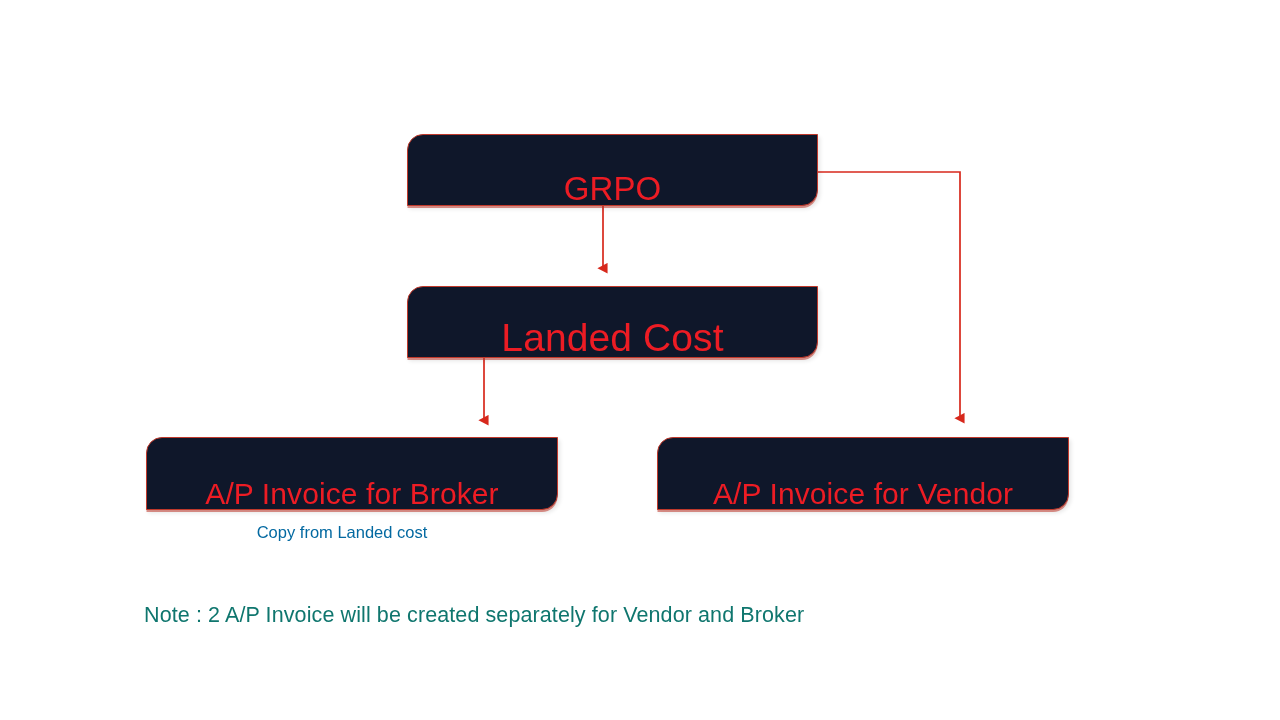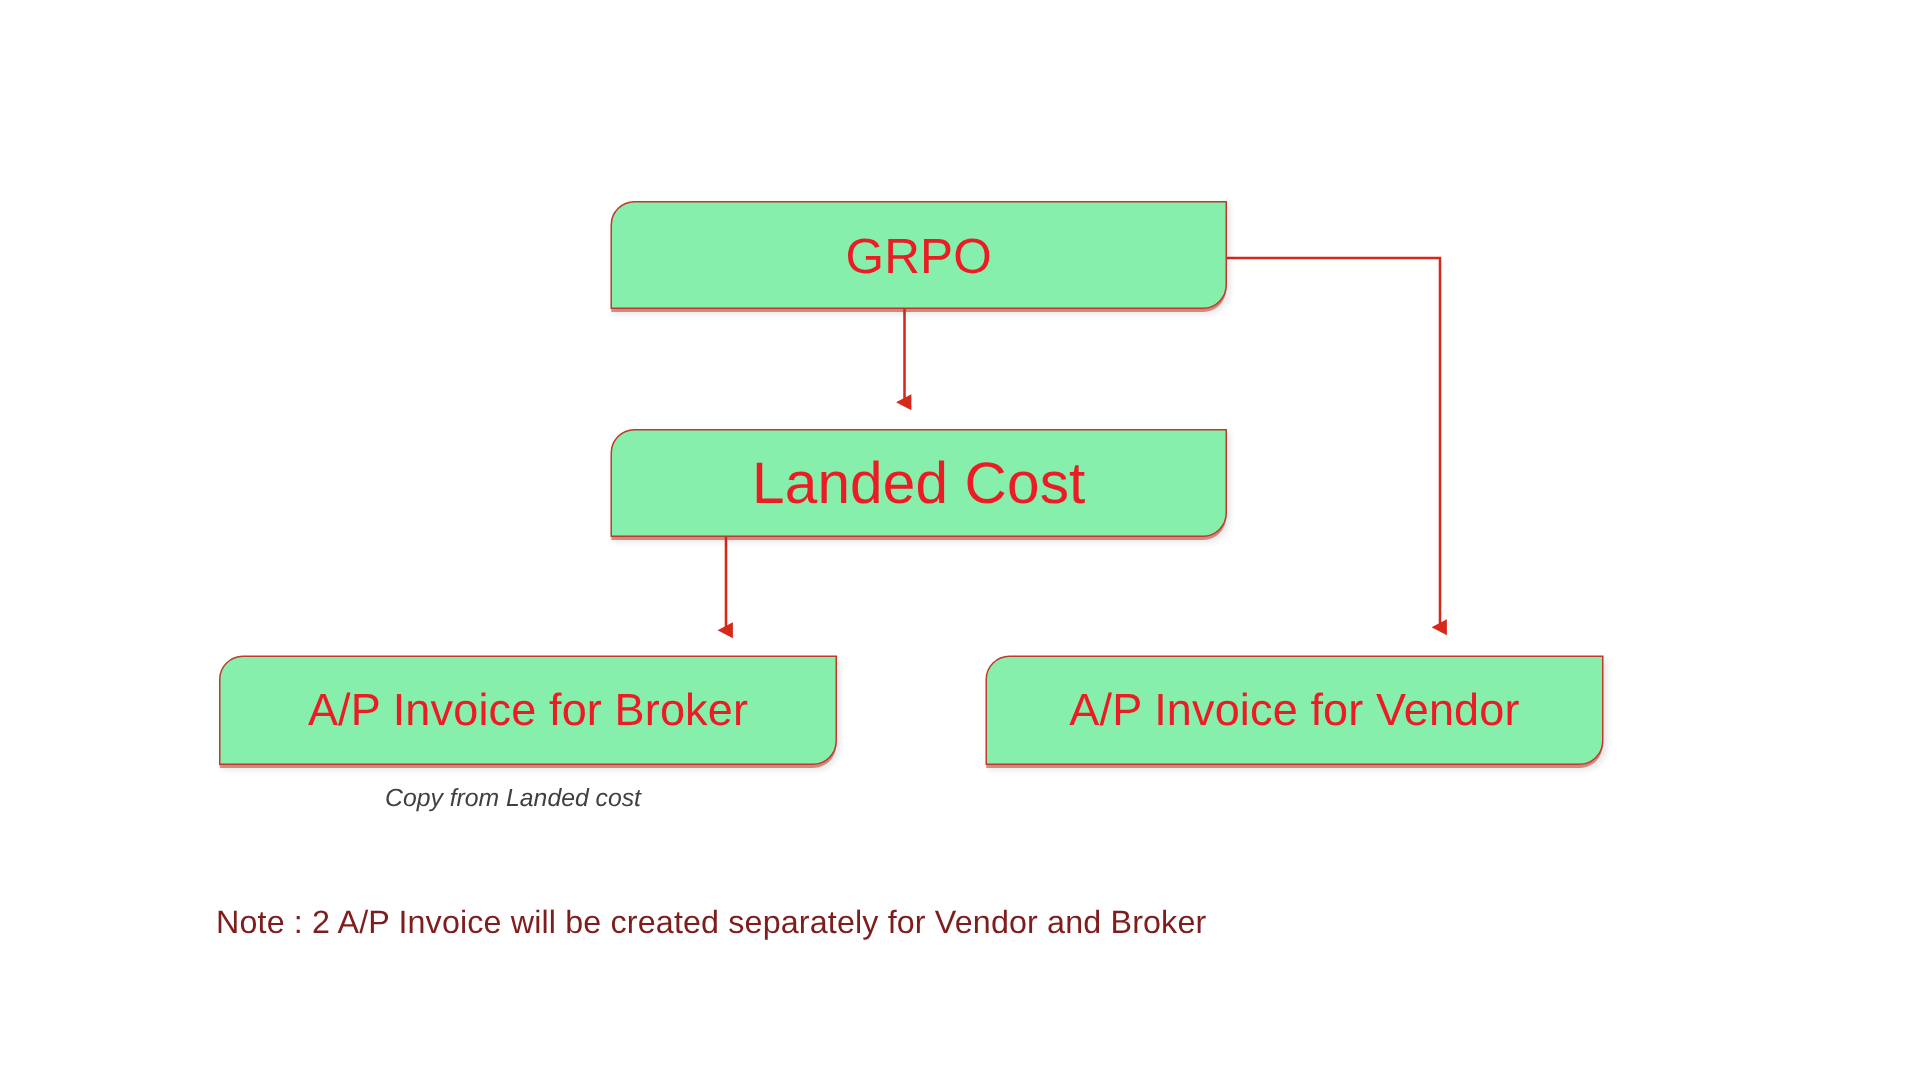--- a/index.html
+++ b/index.html
@@ -29,26 +29,26 @@
     left: 0; top: 0;
     width: 1280px;
     height: 720px;
     pointer-events: none;
   }
 
   
   .node {
     position: absolute;
     box-sizing: border-box;
-    background: #86efac;
+    background: #0f172a;
     border: 1.6px solid #c0392b;
     
     border-radius: 16px 0 16px 0;
     display: flex;
-    align-items: center;
+    align-items: flex-end;
     justify-content: center;
     box-shadow: 0 2.5px 0 -0.5px rgba(192,57,43,0.55),
                 2px 3px 4px rgba(0,0,0,0.10);
   }
   .node .node-label {
     color: #ED1C24;
     font-weight: 400;
     line-height: 1;
     white-space: nowrap;
     letter-spacing: 0.1px;
@@ -62,35 +62,34 @@
 
   #node-ap-broker            { left: 146px; top: 437px; width: 412px; height: 73px; }
   #node-ap-broker .node-label{ font-size: 30px; }
 
   #node-ap-vendor            { left: 657px; top: 437px; width: 412px; height: 73px; }
   #node-ap-vendor .node-label{ font-size: 30px; }
 
   
   .caption {
     position: absolute;
-    color: #404040;
-    font-style: italic;
+    color: #0369a1;
     font-size: 16.5px;
     white-space: nowrap;
     text-align: center;
   }
   #caption-broker { left: 146px; top: 523px; width: 392px; }
   #caption-vendor { left: 657px; top: 520px; width: 416px; }
 
   
   #note {
     position: absolute;
     left: 144px;
     top: 603px;
-    color: #7f1d1d;
+    color: #0f766e;
     font-size: 21.5px;
     white-space: nowrap;
     letter-spacing: 0.1px;
   }
 </style>
 </head>
 <body>
 
 <div id="canvas">
 

